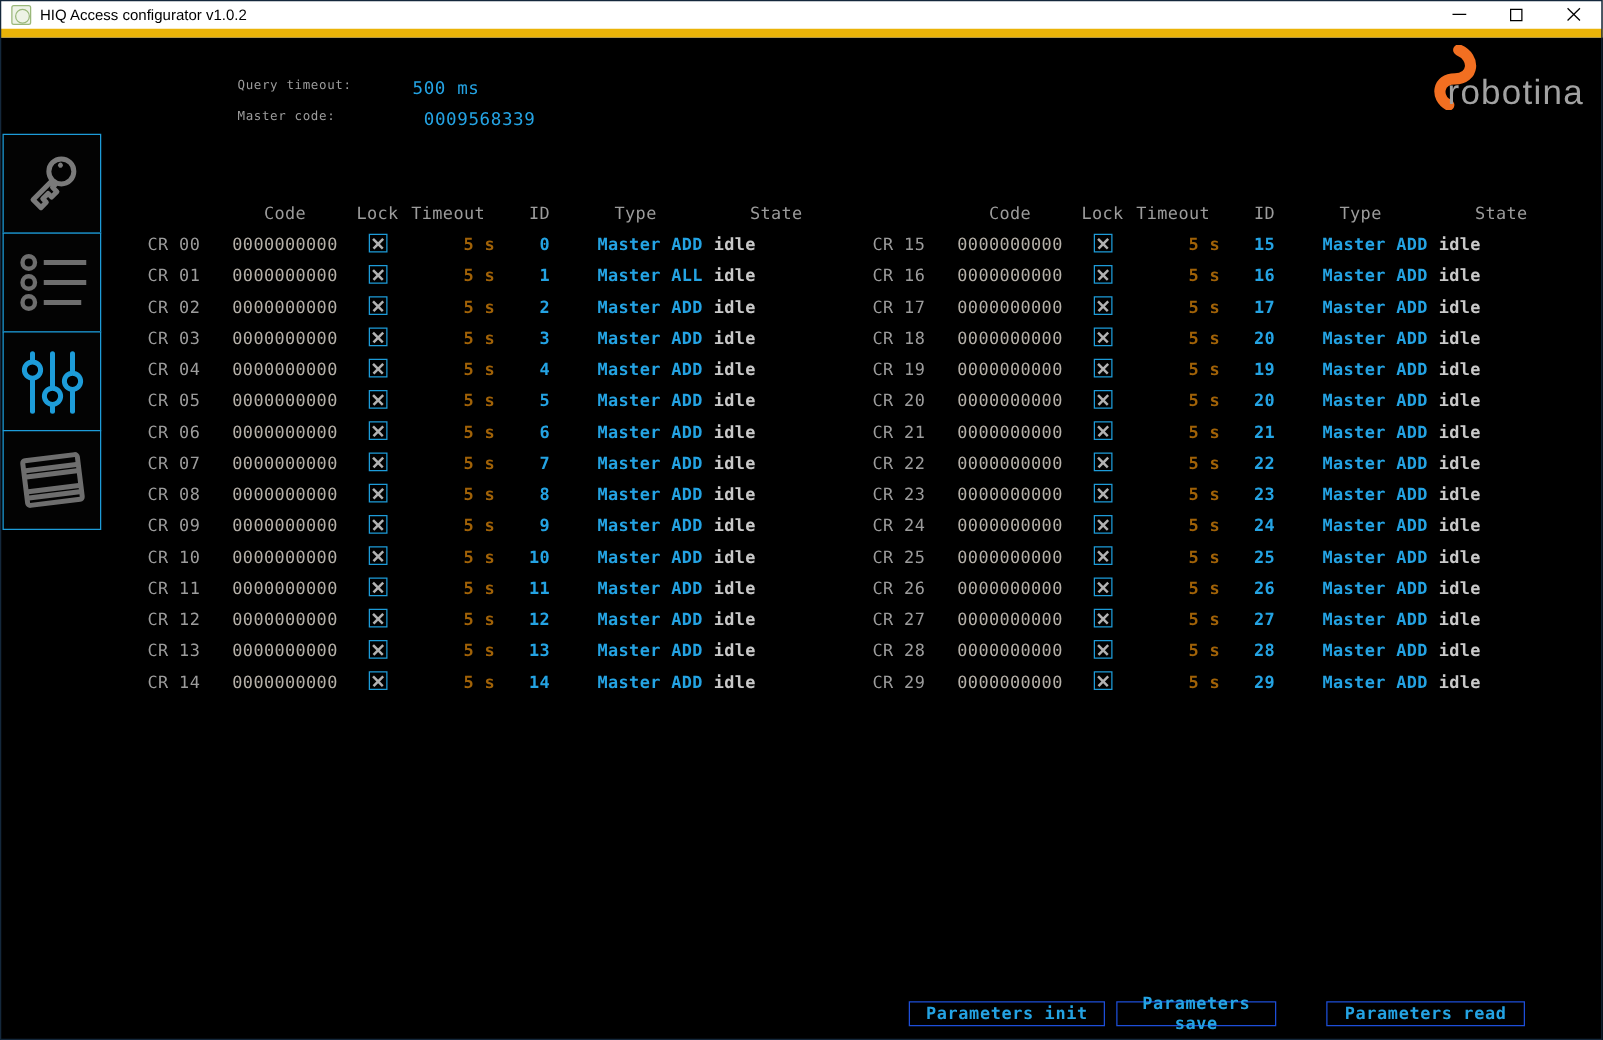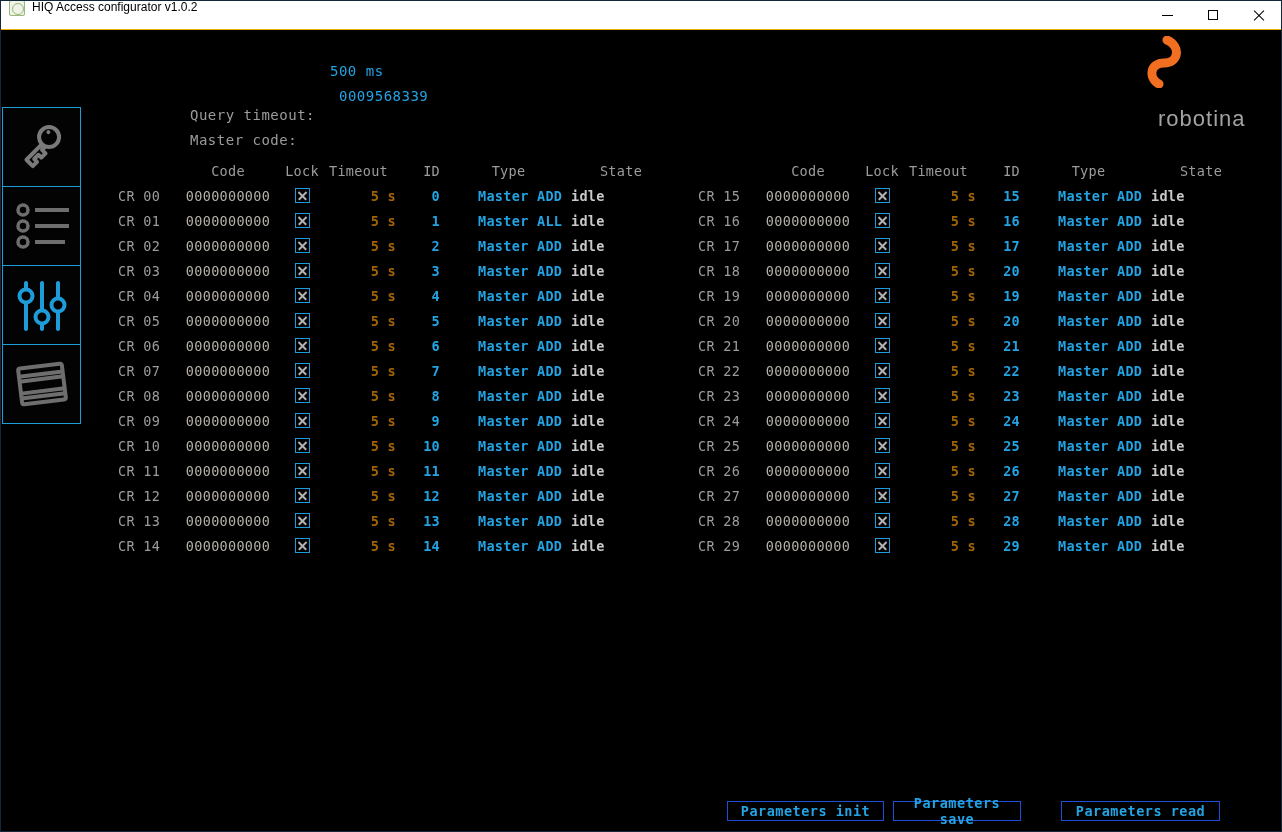--- a/index.html
+++ b/index.html
@@ -9,23 +9,23 @@
     font-family:"DejaVu Sans Mono", monospace;
     position:relative;
     overflow:hidden;
   }
   .frame {
     position:absolute; inset:0; border:1px solid #14283c; pointer-events:none; z-index:50;
   }
   
   .titlebar {
     position:absolute; top:0; left:0; width:1282px; height:30px;
-    background:#ffffff; display:flex; align-items:flex-start;
+    background:#ffffff; display:flex; align-items:center;
     font-family:"Liberation Sans", sans-serif; font-size:12px; color:#000;
-    border-bottom:1px solid #eab308;
+    border-bottom:7px solid #eab308;
   }
   .app-icon {
     width:16px; height:16px; margin-left:9px; margin-right:7px;
     border:1px solid #9ab87a; background:#eef3e6; border-radius:2px;
     position:relative;
   }
   .app-icon::before {
     content:""; position:absolute; left:2px; top:2px; width:10px; height:10px;
     border:1px solid #9ab87a; border-radius:50%;
   }
@@ -34,35 +34,34 @@
   .min-glyph { width:11px; height:1px; background:#000; }
   .max-glyph { width:10px; height:10px; border:1px solid #000; }
   .close-glyph { position:relative; width:12px; height:12px; }
   .close-glyph::before, .close-glyph::after {
     content:""; position:absolute; left:-1px; top:5.5px; width:14px; height:1px; background:#000;
   }
   .close-glyph::before { transform:rotate(45deg); }
   .close-glyph::after  { transform:rotate(-45deg); }
 
   
-  .info-label { position:absolute; color:#9c9c9c; font-size:14px; letter-spacing:0.5px;margin-top:44px; }
+  .info-label { position:absolute; color:#9c9c9c; font-size:10px; letter-spacing:0.5px; }
   .info-value { position:absolute; color:#24a3e3; font-size:14px; font-weight:normal; letter-spacing:0.5px; }
   #query-label  { left:190px; top:63px; }
   #query-value  { left:330px; top:63px; }
   #master-label { left:190px; top:88px; }
   #master-value { left:339px; top:88px; }
 
   
   .logo { position:absolute; left:1136px; top:34px; width:146px; height:56px; }
   .logo-swirl { position:absolute; left:2px; top:2px; }
   .logo-text {
     position:absolute; left:22px; top:24px;
-    font-family:"Liberation Sans", sans-serif; font-size:22px; color:#a2a2a2;
+    font-family:"Liberation Sans", sans-serif; font-size:28px; color:#a2a2a2;
     letter-spacing:1px;
-    margin-top:48px;
   }
 
   
   .side-item {
     position:absolute; left:2px; width:79px; height:80px;
     border:1px solid #1d9cd9; background:#030303;
     display:flex; align-items:center; justify-content:center;
   }
   #side-key     { top:107px; }
   #side-list    { top:186px; }

